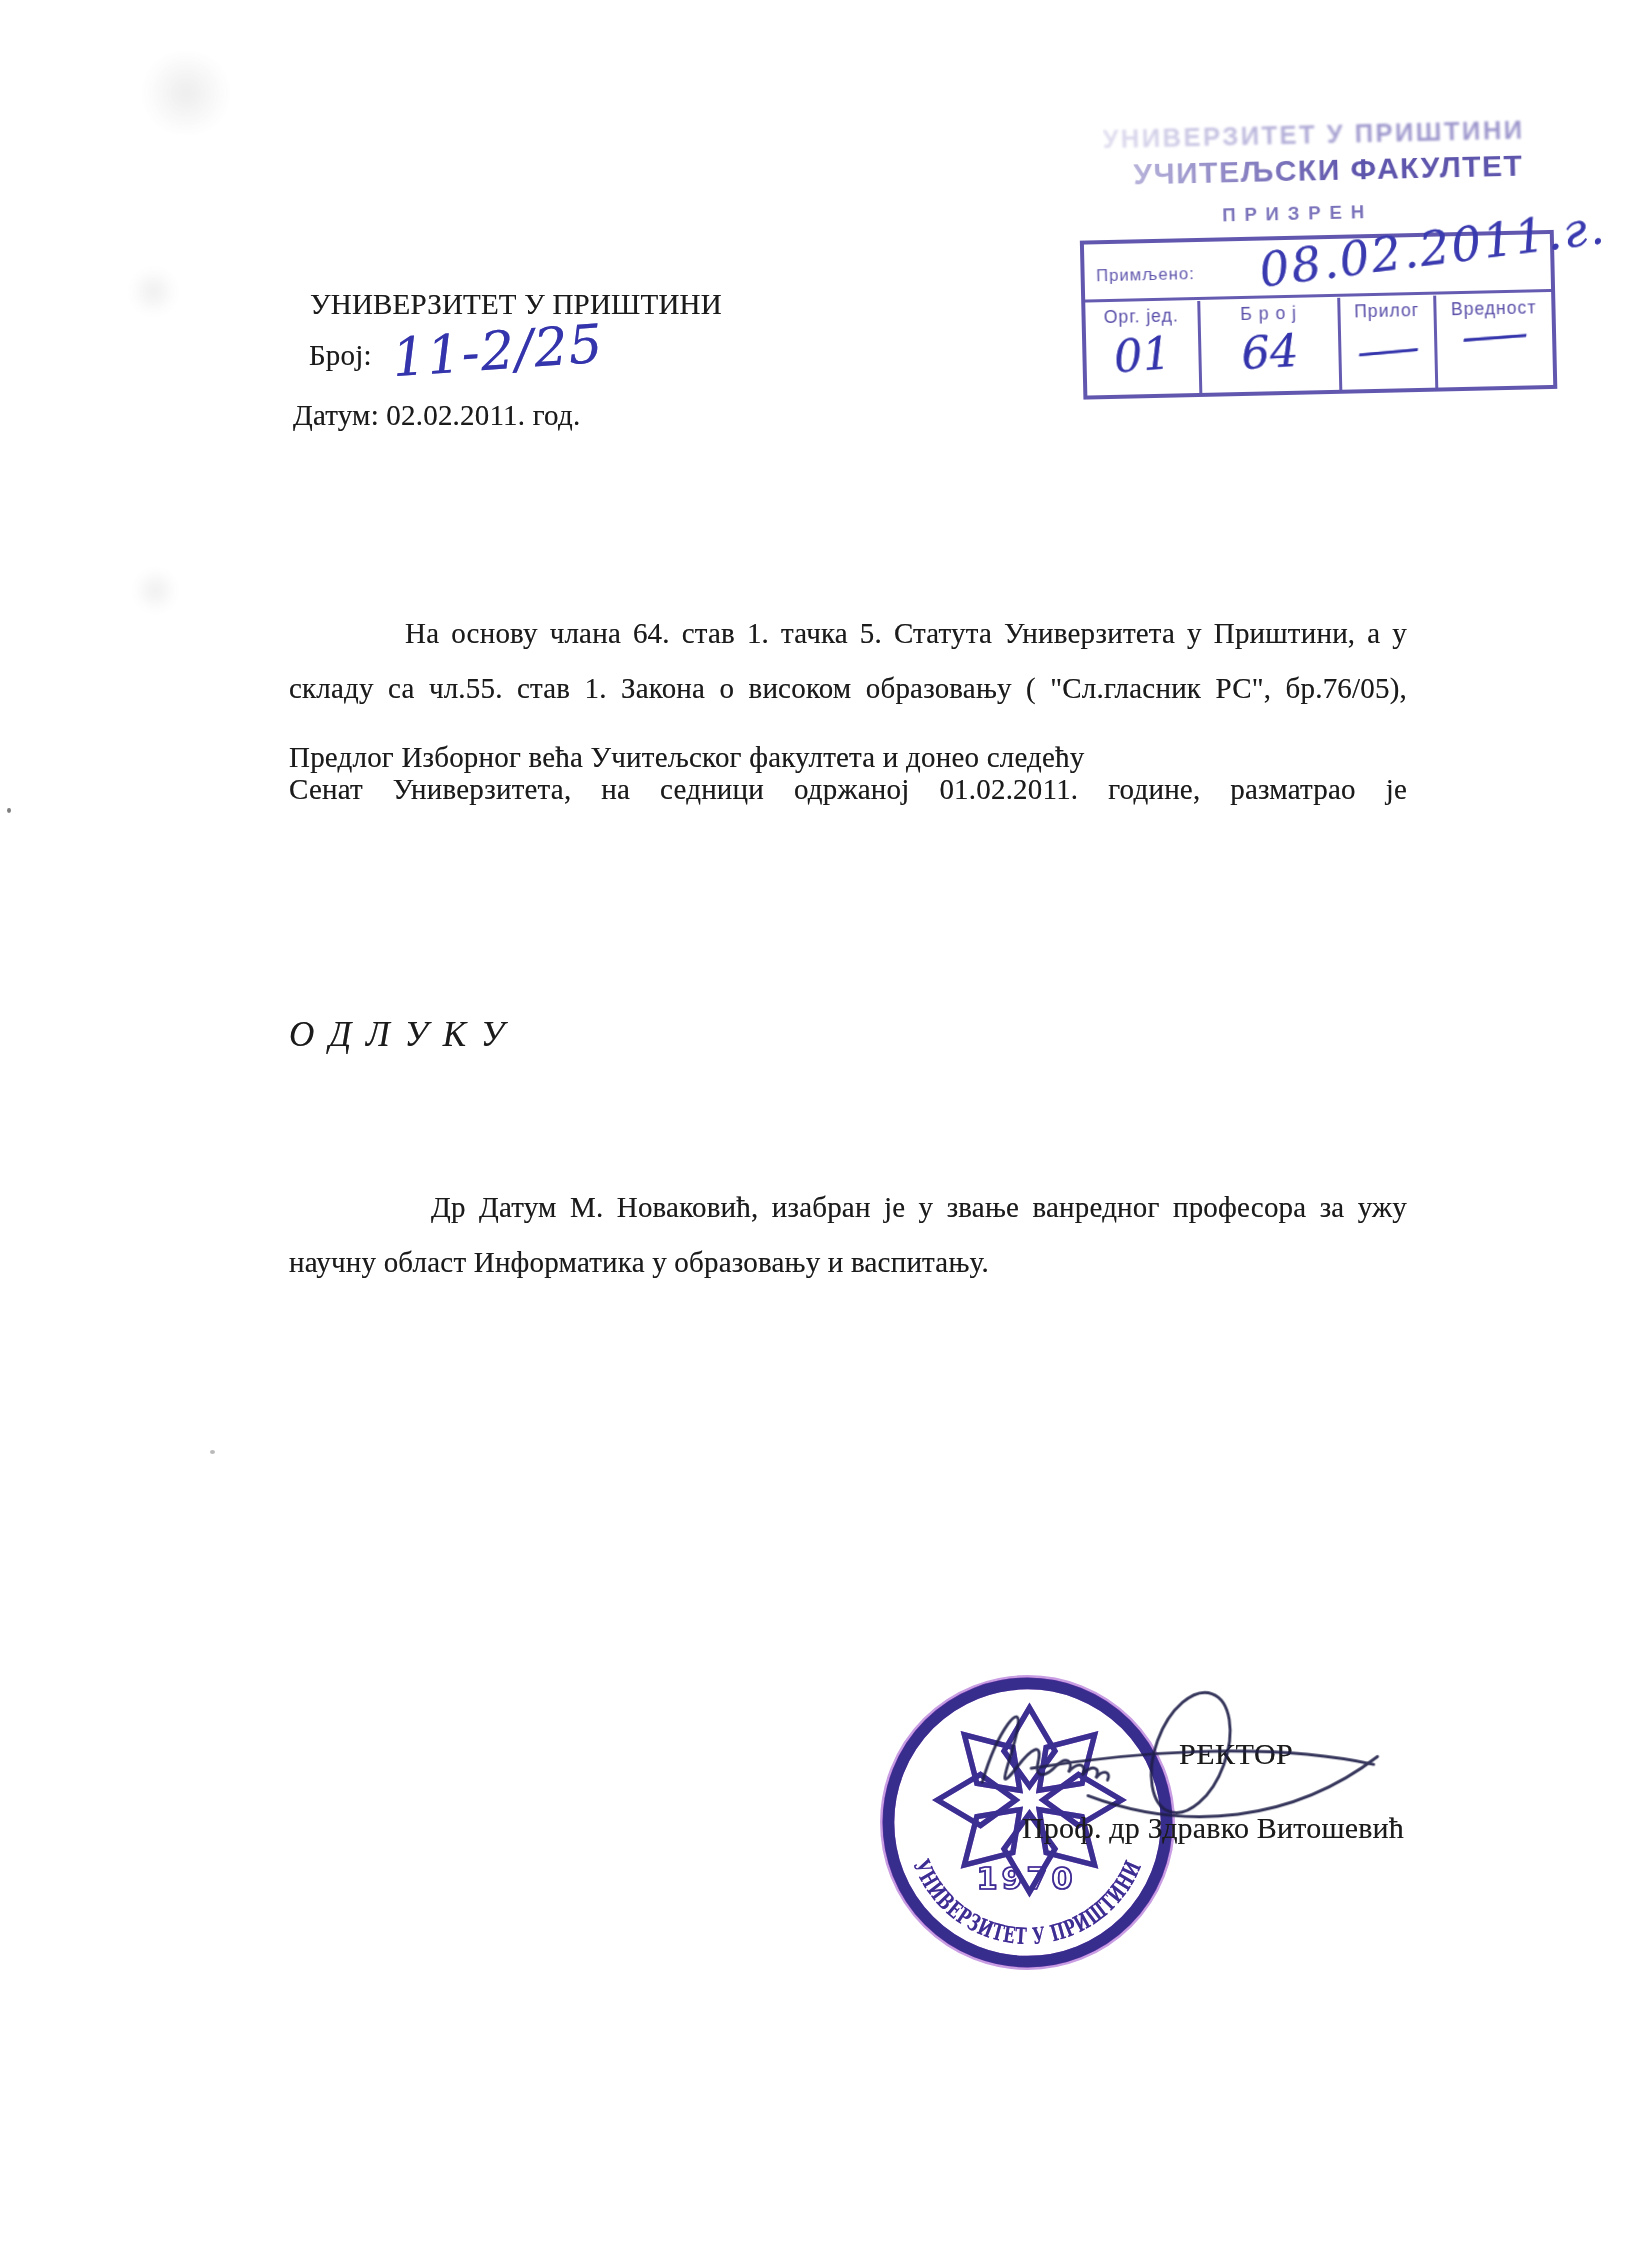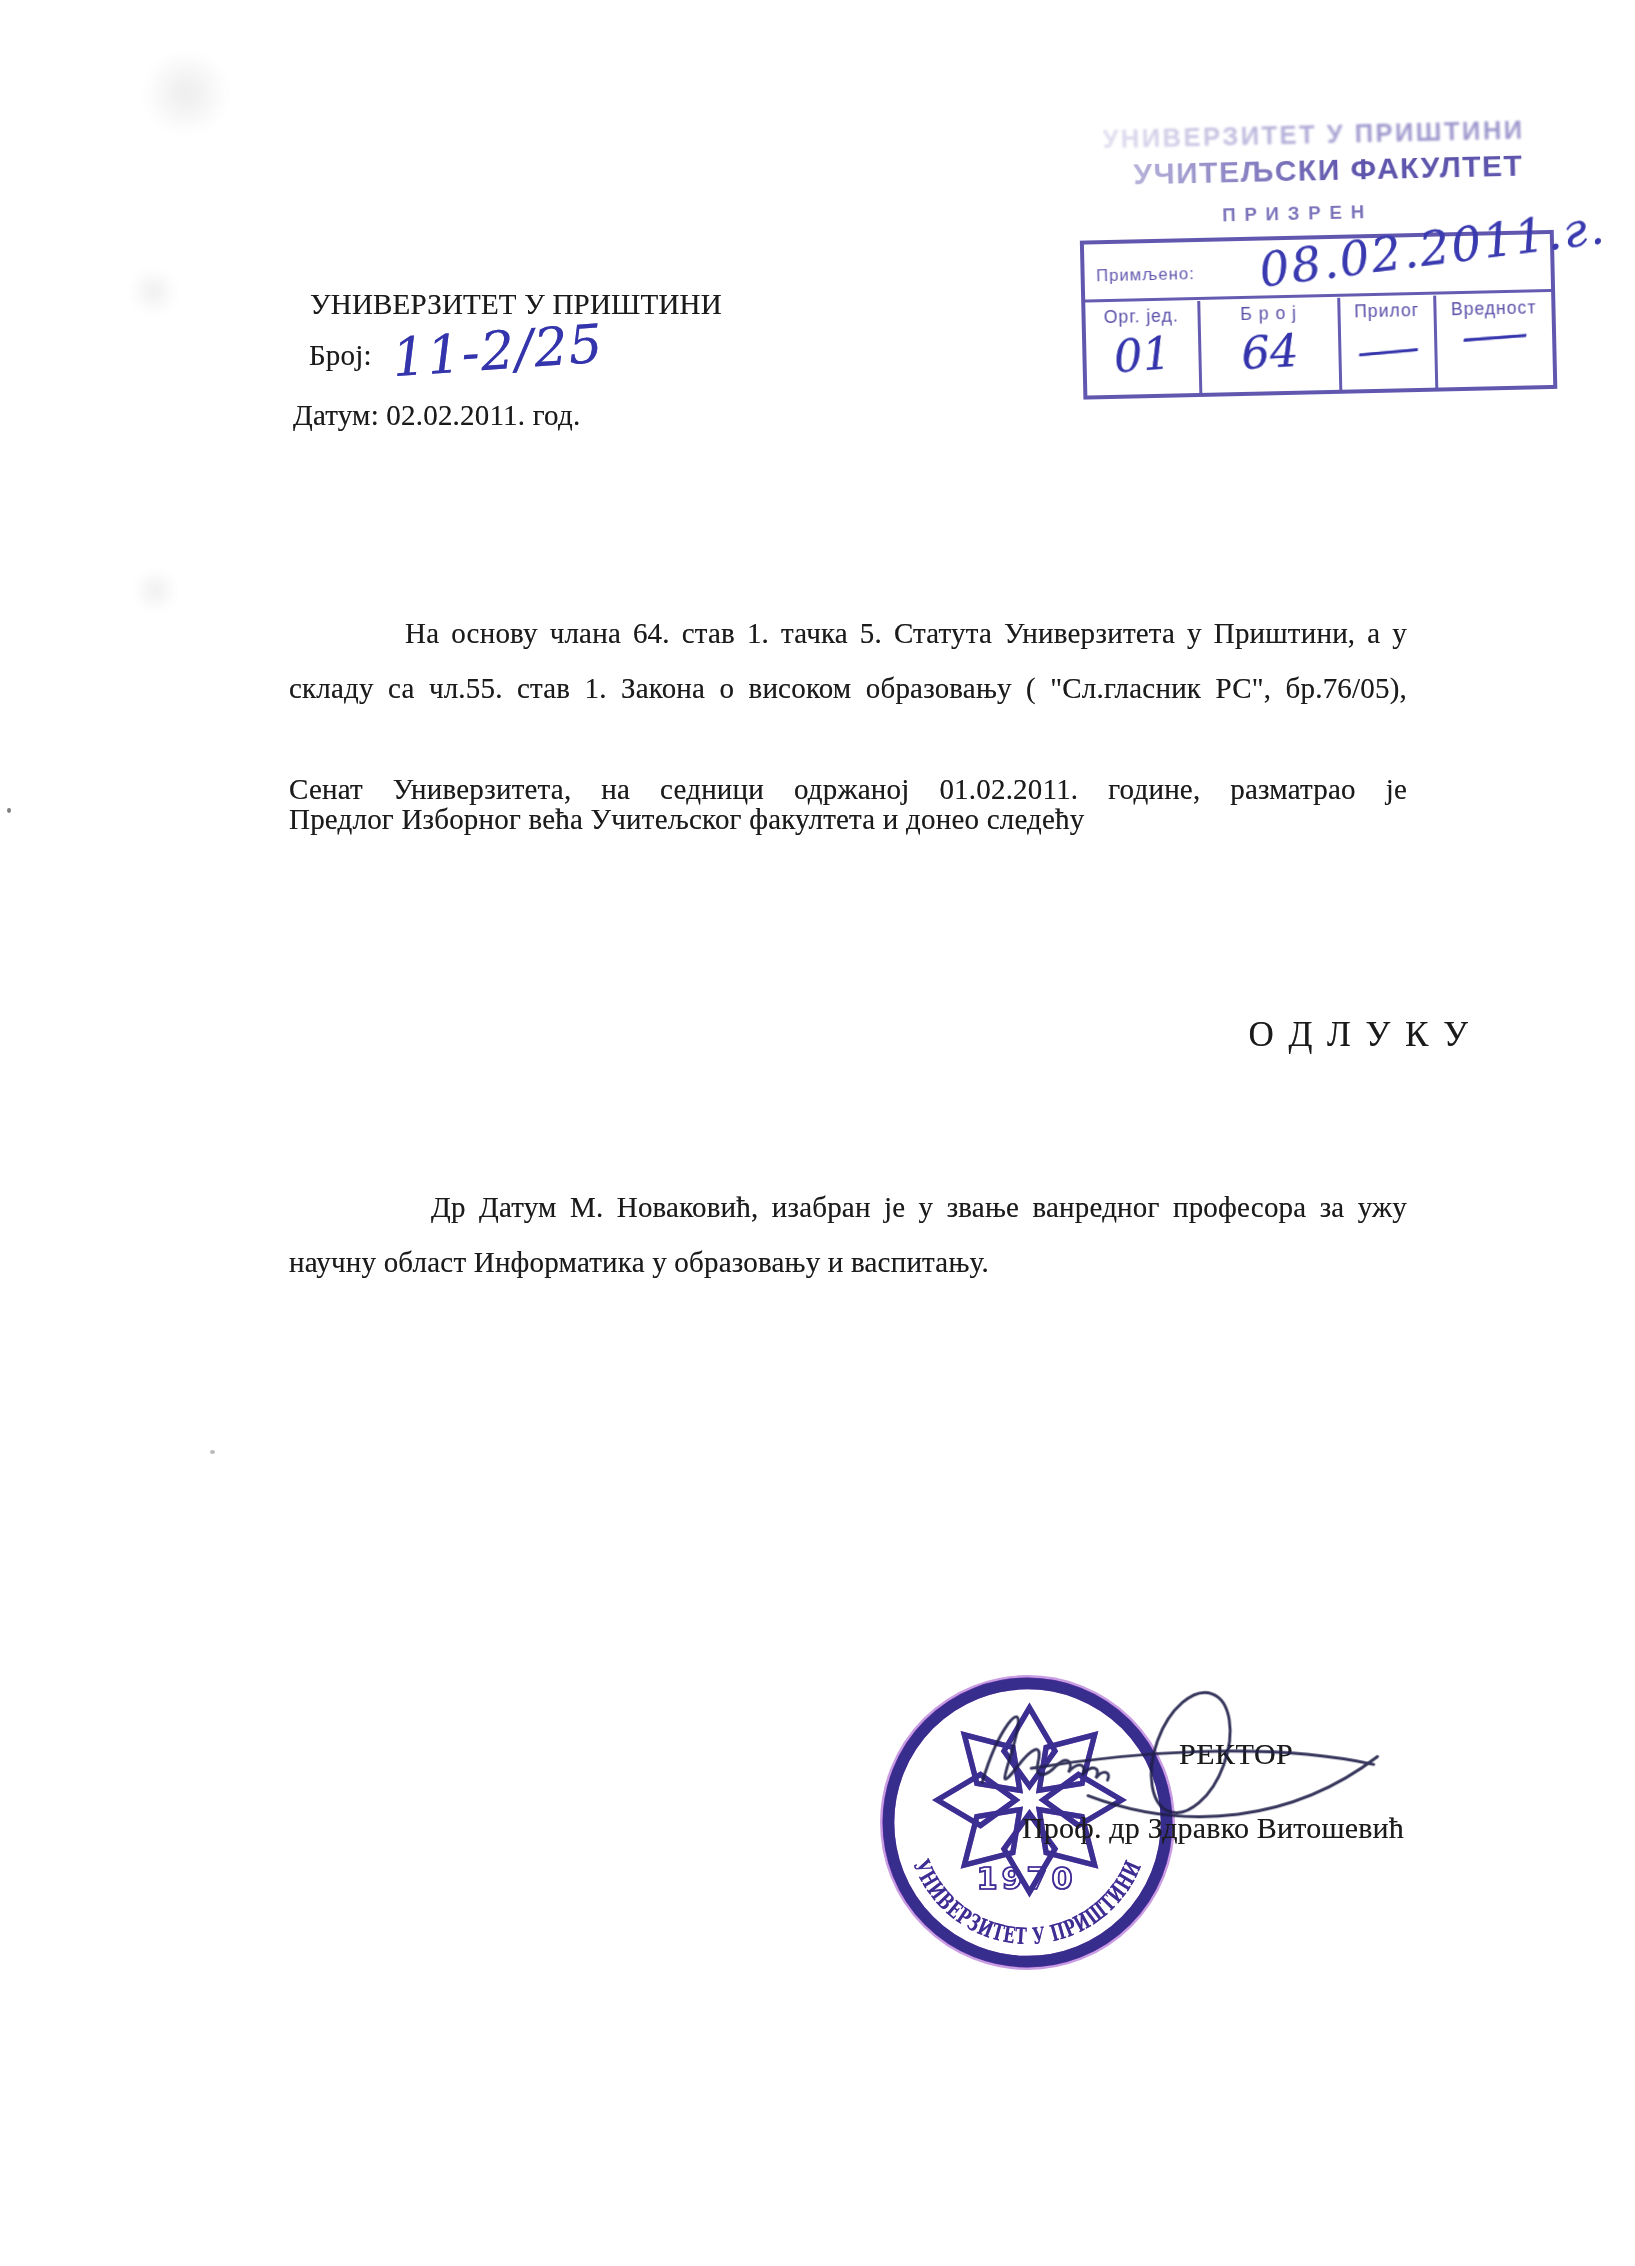--- a/index.html
+++ b/index.html
@@ -57,22 +57,22 @@
   .stamp-dash { font-size:43px; font-weight:300; display:inline-block; }
   .d3 { transform:scaleX(1.5) rotate(-6deg); } .d4 { transform:scaleX(1.6) rotate(-5deg); position:relative; top:-11.8px; }
   .stamp-date-hand { left:174px; top:-15.7px; font-size:47px; letter-spacing:2px; transform:rotate(-6deg); color:#3a3ab0; white-space:nowrap; }
 
   
   .para-line { position:absolute; left:289px; width:1118px; font-size:29px; line-height:35px; }
   .just { text-align:justify; text-align-last:justify; text-justify:inter-word; }
   .ind1 { padding-left:116px; box-sizing:border-box; }
   .ind2 { padding-left:142px; box-sizing:border-box; }
   .title {
-    left:289px; top:1015px; width:1181px; text-align:right;
-    font-size:35px; letter-spacing:2px; word-spacing:2px;
+    left:289px; top:1015px; width:1181px; text-align:left;
+    font-size:35px; letter-spacing:2px; word-spacing:2px;font-style:italic;
   }
 
   
   .rektor { left:1179px; top:1728px; font-size:30px; letter-spacing:0.5px;margin-top:9px; }
   .name { left:1022px; top:1811px; font-size:30px; white-space:nowrap; }
 
   
   .blob { border-radius:50%; filter:blur(4.9px); background:radial-gradient(circle, rgba(90,90,100,.5), rgba(90,90,100,0) 70%); }
   .b1 { left:137px; top:54px; width:98px; height:78px; opacity:.22; }
   .b2 { left:130px; top:267px; width:47px; height:49px; opacity:.20; }
@@ -124,21 +124,21 @@
         </div>
       </div>
       <div class="abs hand stamp-date-hand">08.02.2011.г.</div>
     </div>
   </div>
 
   <div>
     <div class="para-line doc-text just ind1" style="top:616px;">На основу члана 64. став 1. тачка 5. Статута Универзитета у Приштини, а у</div>
     <div class="para-line doc-text just" style="top:671px;">складу са чл.55. став 1. Закона о високом образовању  ( "Сл.гласник РС", бр.76/05),</div>
     <div class="para-line doc-text just" style="top:727px;margin-top:45px;">Сенат Универзитета, на седници одржаној 01.02.2011. године, разматрао је</div>
-    <div class="para-line doc-text" style="top:802px;">Предлог Изборног већа  Учитељског факултета  и  донео  следећу</div>
+    <div class="para-line doc-text" style="top:740px;">Предлог Изборног већа  Учитељског факултета  и  донео  следећу</div>
   </div>
 
   <div class="abs doc-text title">О Д Л У К У</div>
 
   <div>
     <div class="para-line doc-text just ind2" style="top:1190px;">Др Датум М. Новаковић, изабран  је  у звање ванредног професора  за ужу</div>
     <div class="para-line doc-text" style="top:1245px;">научну  област Информатика у образовању и васпитању.</div>
   </div>
 
   <svg class="abs" style="left:859px; top:1654px;" width="339" height="339" viewBox="0 0 346 346">

